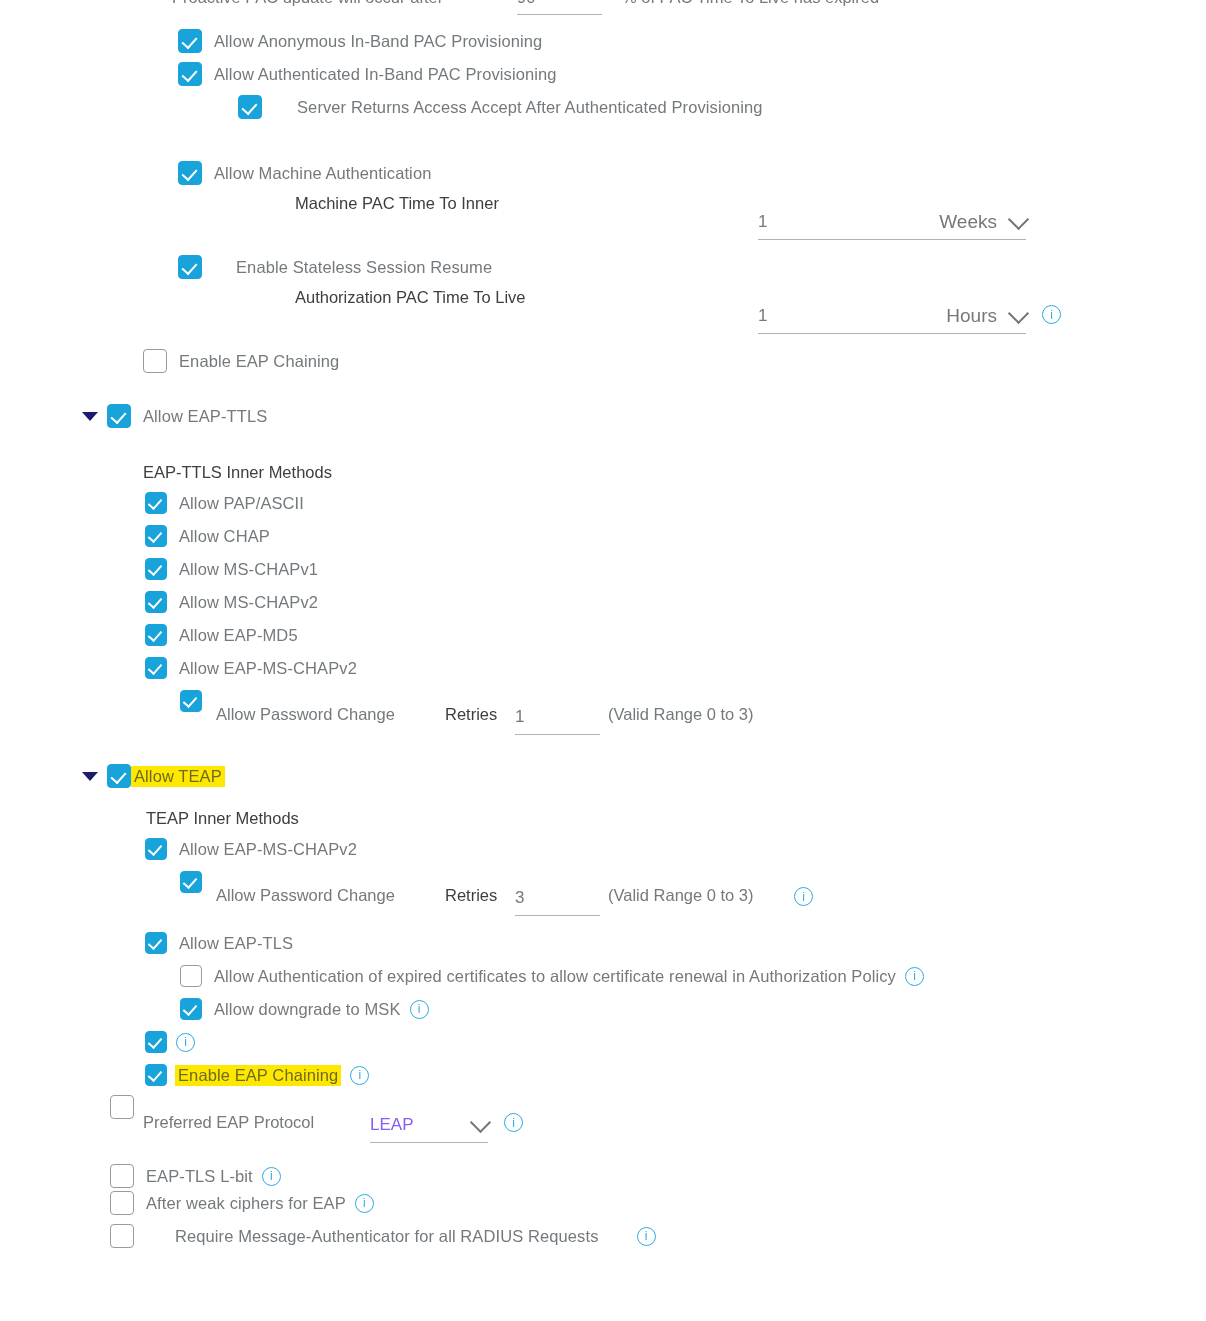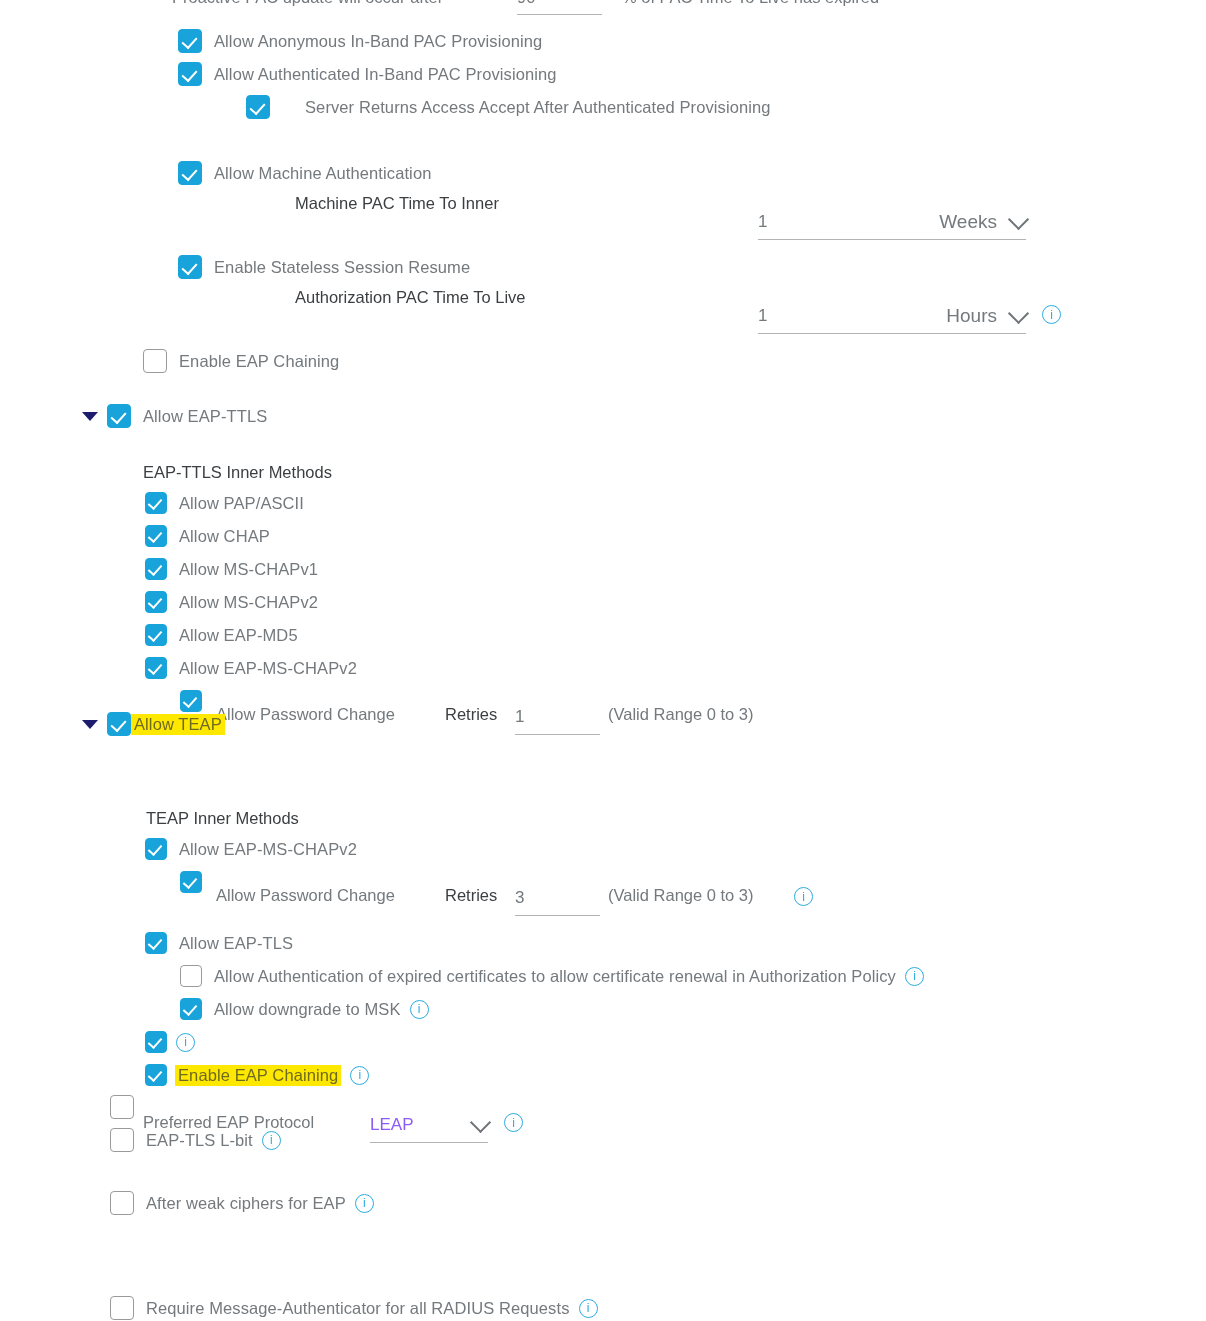--- a/index.html
+++ b/index.html
@@ -166,39 +166,39 @@
   <div class="row" style="left:178px; top:29px;">
     <span class="cb on"></span>
     <span class="lbl">Allow Anonymous In-Band PAC Provisioning</span>
   </div>
 
   <div class="row" style="left:178px; top:62px;">
     <span class="cb on"></span>
     <span class="lbl">Allow Authenticated In-Band PAC Provisioning</span>
   </div>
 
-  <div class="row" style="left:238px; top:95px;margin-left:8px;">
+  <div class="row" style="left:238px; top:95px;">
     <span class="cb on"></span>
     <span class="lbl" style="margin-left:35px;">Server Returns Access Accept After Authenticated Provisioning</span>
   </div>
 
 
   <div class="row" style="left:178px; top:161px;">
     <span class="cb on"></span>
     <span class="lbl">Allow Machine Authentication</span>
   </div>
 
   <div class="plain" style="left:295px; top:194px;">Machine PAC Time To Inner</div>
   <div class="field" style="left:758px; top:205px; width:268px; height:35px;">
     <span class="val">1</span>
     <span class="unit">Weeks</span>
     <span class="chev"></span>
   </div>
 
-  <div class="row" style="left:178px; top:255px;">
+  <div class="row" style="left:178px; top:255px;gap:22px;">
     <span class="cb on"></span>
     <span class="lbl">Enable Stateless Session Resume</span>
   </div>
 
   <div class="plain" style="left:295px; top:288px;">Authorization PAC Time To Live</div>
   <div class="field" style="left:758px; top:299px; width:268px; height:35px;">
     <span class="val">1</span>
     <span class="unit">Hours</span>
     <span class="chev"></span>
   </div>
@@ -247,21 +247,21 @@
   <div class="row" style="left:180px; top:690px;">
     <span class="cb on sm"></span>
   </div>
   <div class="hint" style="left:216px; top:705px;">Allow Password Change</div>
   <div class="plain" style="left:445px; top:705px;">Retries</div>
   <div class="field" style="left:515px; top:700px; width:85px; height:35px;">
     <span class="val">1</span>
   </div>
   <div class="hint" style="left:608px; top:705px;">(Valid Range 0 to 3)</div>
 
-  <div class="row" style="left:82px; top:712px;text-align:right;">
+  <div class="row" style="left:82px; top:764px;text-align:right;">
     <span class="caret"></span>
     <span class="cb on" style="margin-right:0;"></span>
     <span class="lbl hl" style="margin-left:0;">Allow TEAP</span>
   </div>
 
   <div class="plain" style="left:146px; top:809px;">TEAP Inner Methods</div>
 
   <div class="row" style="left:145px; top:838px;">
     <span class="cb on sm"></span>
     <span class="lbl">Allow EAP-MS-CHAPv2</span>
@@ -321,37 +321,37 @@
   </div>
   <div class="hint" style="left:143px; top:1113px;">Preferred EAP Protocol</div>
   <div class="field" style="left:370px; top:1108px; width:118px; height:35px;">
     <span class="val" style="color:#8b5cf6;">LEAP</span>
     <span class="chev" style="margin-left:auto;"></span>
   </div>
   <span class="info" style="position:absolute; left:504px; top:1113px; margin-left:0;">
       <i>i</i>
     </span>
 
-  <div class="row" style="left:110px; top:1128px;">
+  <div class="row" style="left:110px; top:1164px;">
     <span class="cb off"></span>
     <span class="lbl">EAP-TLS L-bit</span>
     <span class="info">
         <i>i</i>
       </span>
   </div>
 
   <div class="row" style="left:110px; top:1191px;">
     <span class="cb off"></span>
     <span class="lbl">After weak ciphers for EAP</span>
     <span class="info">
         <i>i</i>
       </span>
   </div>
 
-  <div class="row" style="left:110px; top:1296px;">
+  <div class="row" style="left:110px; top:1224px;gap:29px;">
     <span class="cb off"></span>
     <span class="lbl">Require Message-Authenticator for all RADIUS Requests</span>
     <span class="info">
         <i>i</i>
       </span>
   </div>
 
 </div>
 
 </body></html>

